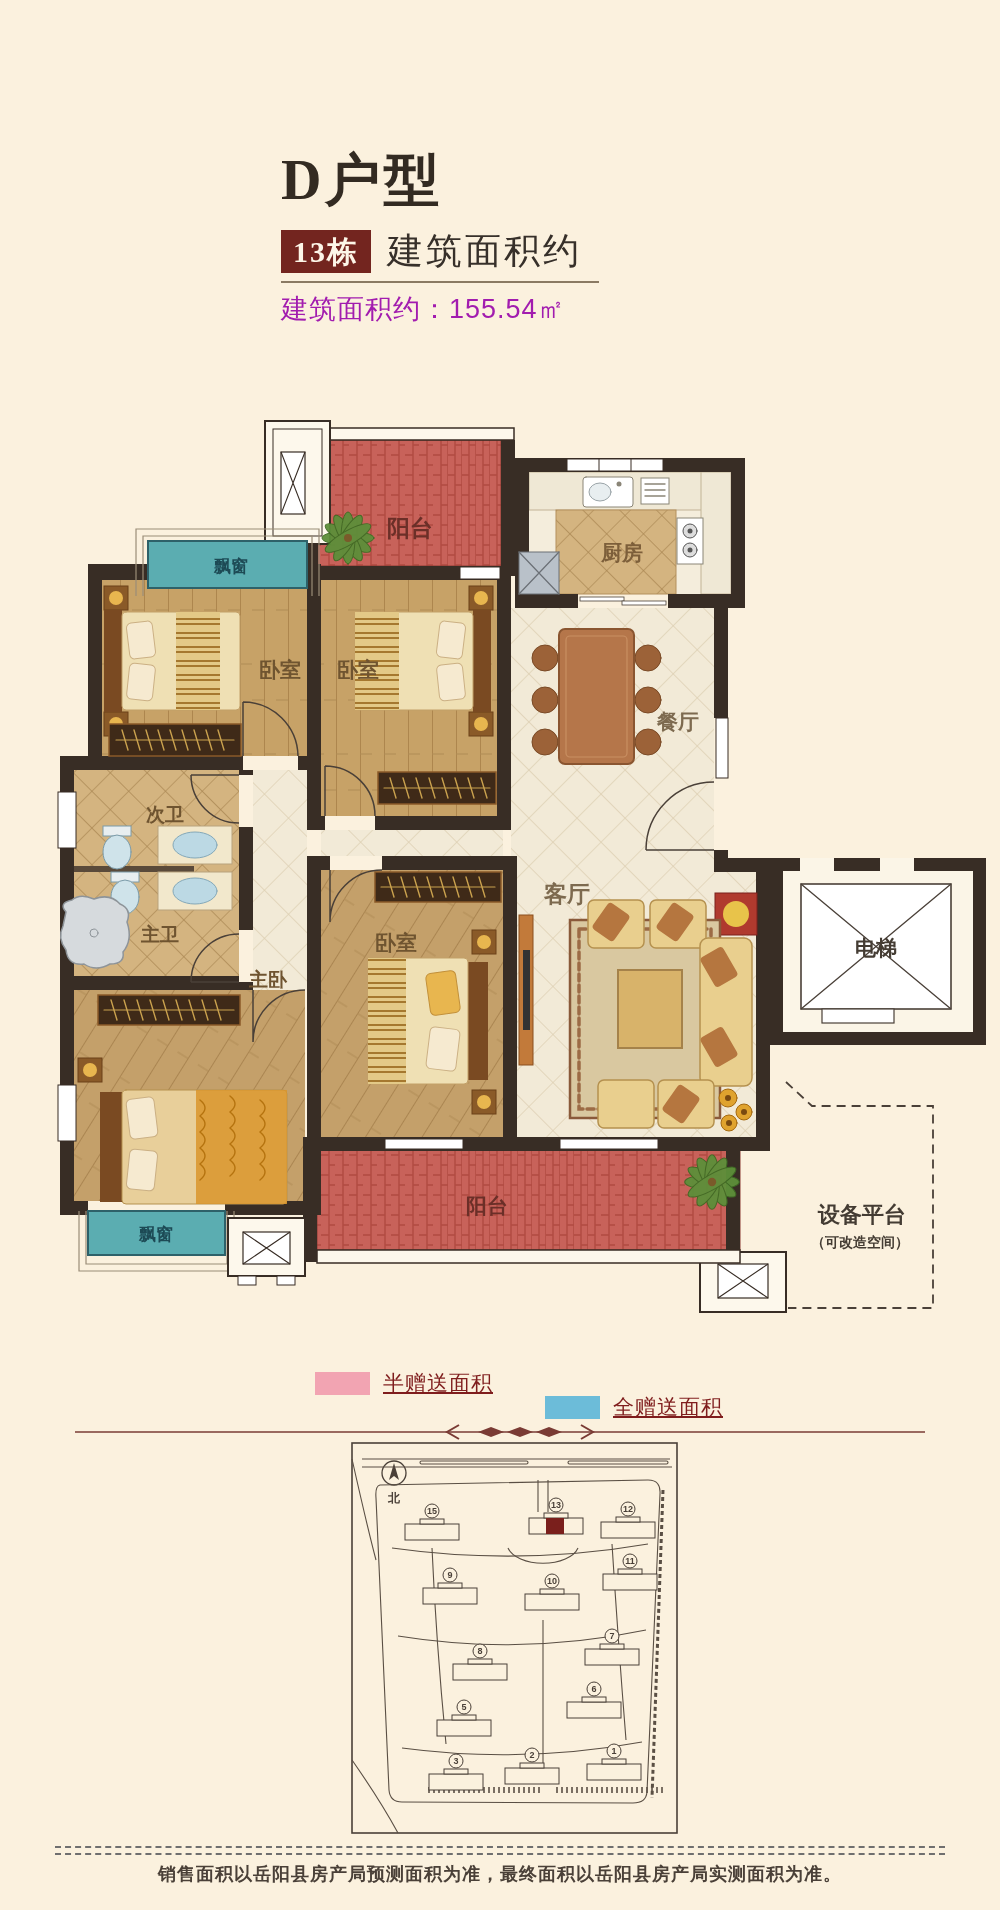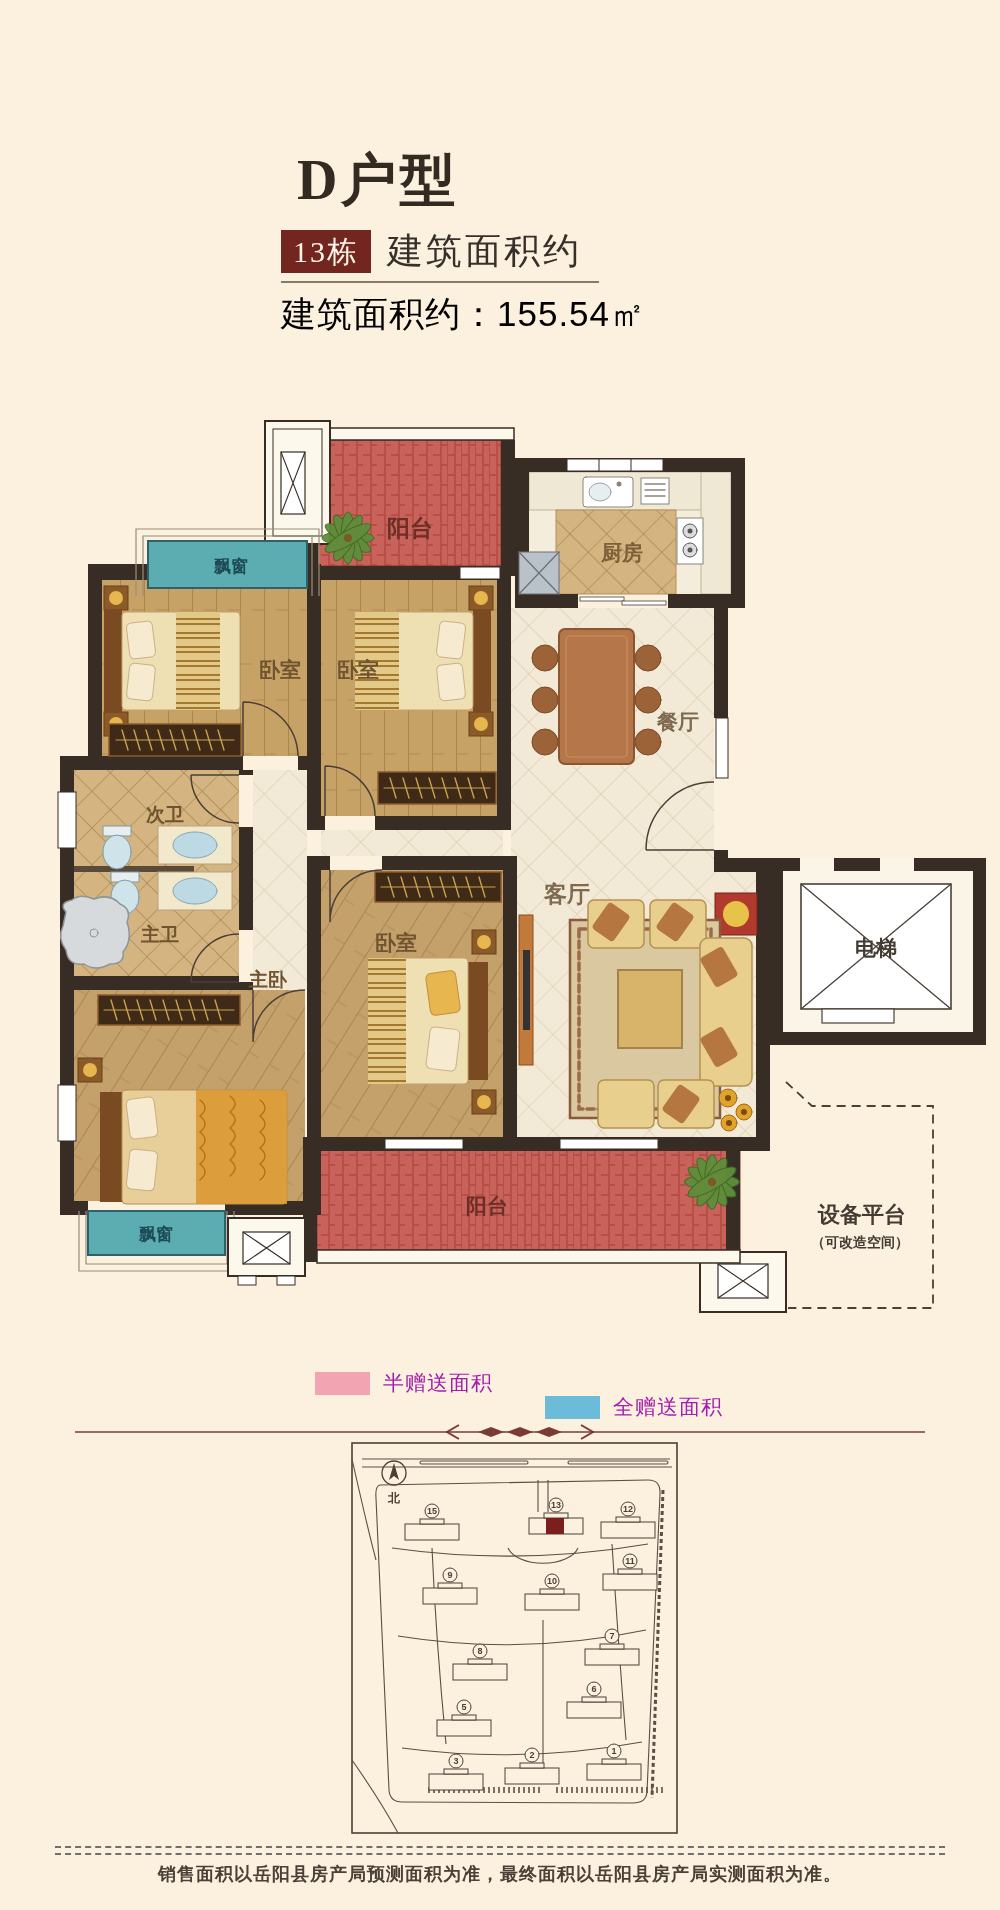--- a/index.html
+++ b/index.html
@@ -1,31 +1,31 @@
 <!DOCTYPE html>
 <html><head>
 <meta charset="utf-8">
 <style>
   html,body{margin:0;padding:0;}
   .page{position:relative;width:1000px;height:1910px;background:#fbf1de;overflow:hidden;
         font-family:"Liberation Sans", sans-serif;}
-  .titleblock{position:absolute;left:297px;top:150px;}
+  .titleblock{position:absolute;left:281px;top:150px;}
   .page-title{margin:0;font-family:"Liberation Serif","DejaVu Serif",serif;
         font-size:56px;font-weight:bold;color:#332b22;letter-spacing:3px;line-height:1.1;}
   .badgerow{position:absolute;left:281px;top:227px;display:flex;align-items:center;}
   .badge{display:inline-block;background:#73251f;color:#fdf6e8;
-        font-family:"Liberation Serif","DejaVu Serif",serif;font-weight:normal;
+        font-family:"Liberation Serif","DejaVu Serif",serif;font-weight:bold;
         font-size:30px;line-height:43px;padding:0 12px;letter-spacing:2px;}
   .subtitle{font-size:36px;color:#37302a;font-weight:500;margin-left:16px;letter-spacing:3px;}
   .rule{position:absolute;left:281px;top:281px;width:318px;height:2px;background:#8a7a63;}
-  .area{position:absolute;left:281px;top:291px;font-size:35px;font-weight:500;color:#000000;letter-spacing:1px;}
+  .area{position:absolute;left:281px;top:291px;font-size:27px;font-weight:500;color:#a21caf;letter-spacing:1px;}
   svg{position:absolute;left:0;top:0;}
   .legend-item{position:absolute;display:flex;align-items:center;gap:13px;height:24px;}
   .swatch{width:55px;height:23px;display:inline-block;}
-  .legend-label{font-size:21px;color:#a21caf;font-weight:500;letter-spacing:1px;}
+  .legend-label{font-size:21px;color:#7f1d1d;font-weight:500;letter-spacing:1px;text-decoration:underline;}
   .footer-rule{position:absolute;left:55px;top:1846px;width:890px;height:5px;
         border-top:2px dashed #6f6f6f;border-bottom:2px dashed #6f6f6f;}
   .footer-text{position:absolute;left:0;top:1862px;width:1000px;text-align:center;
         font-size:18px;font-weight:600;color:#4a4038;letter-spacing:1px;}
   text{font-family:"Liberation Sans",sans-serif;font-weight:600;}
 </style>
 </head>
 <body>
 
 <div class="page">

